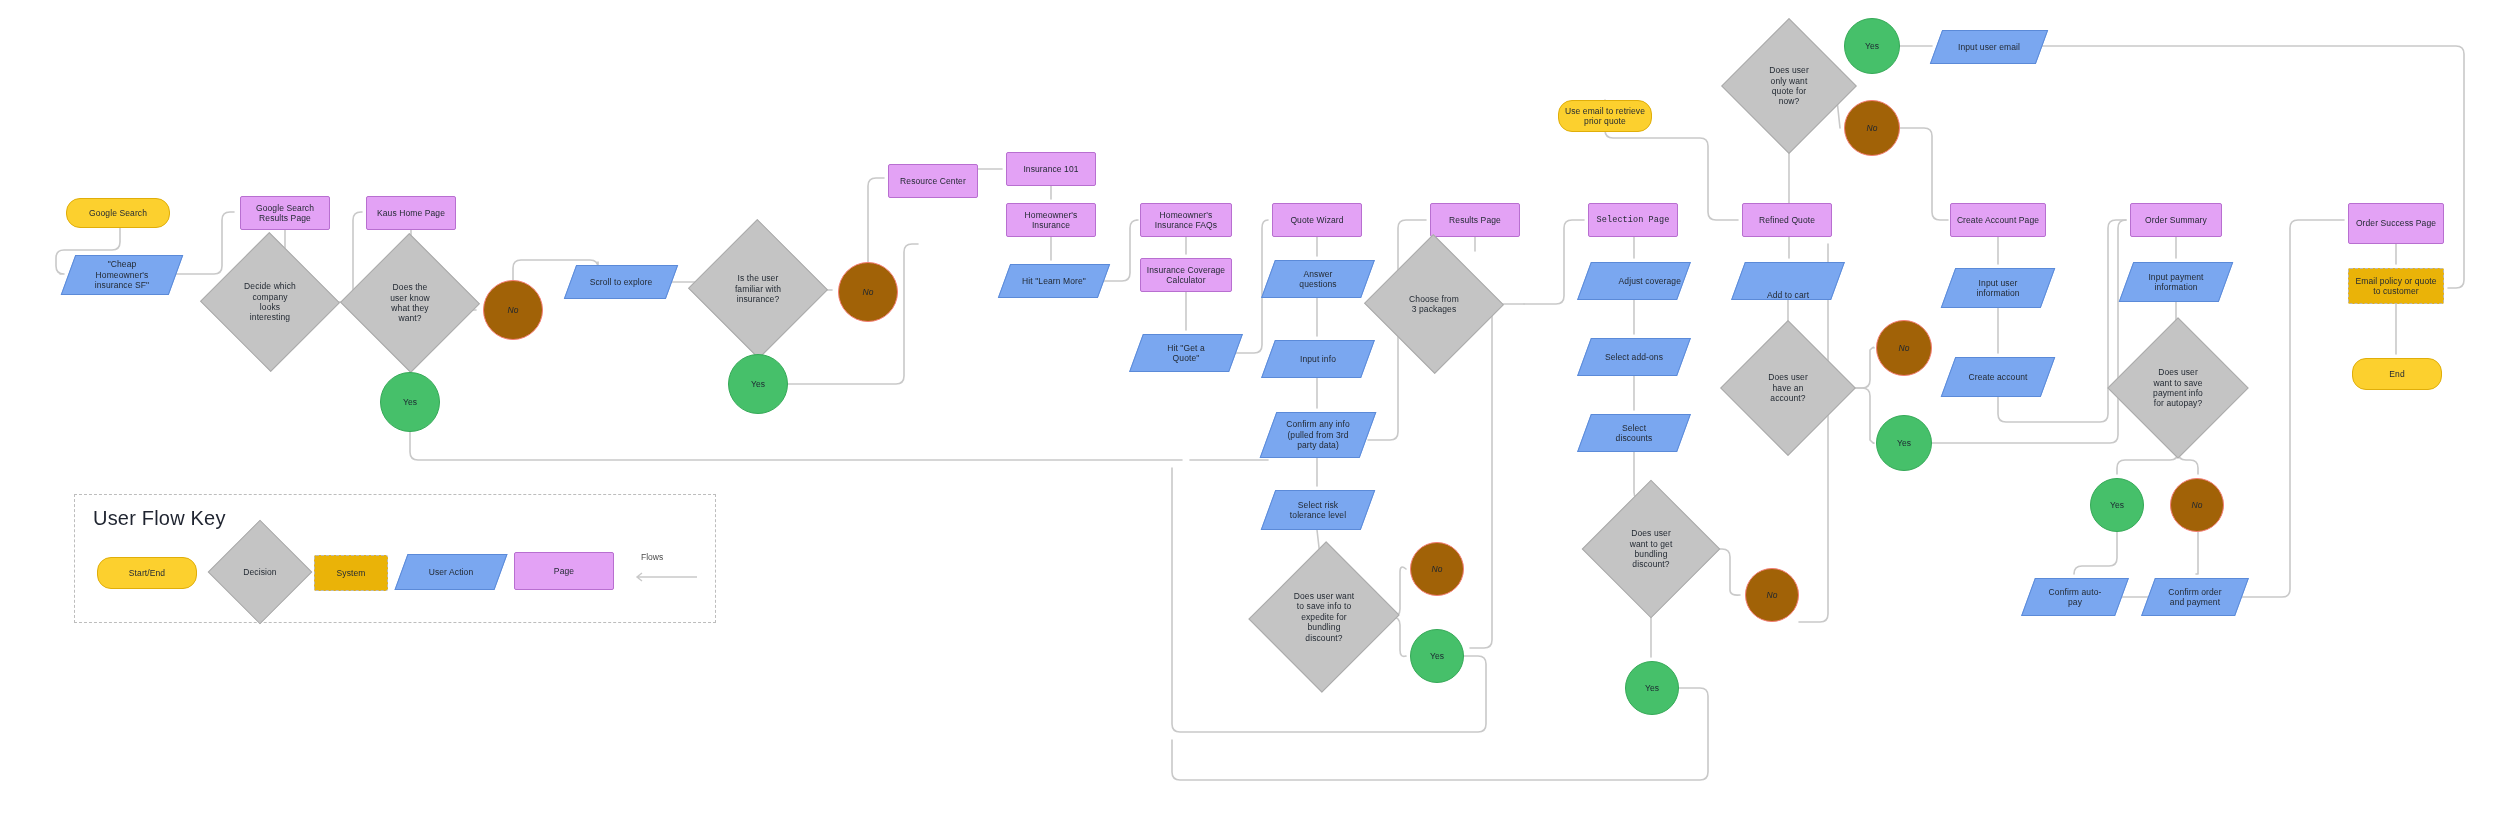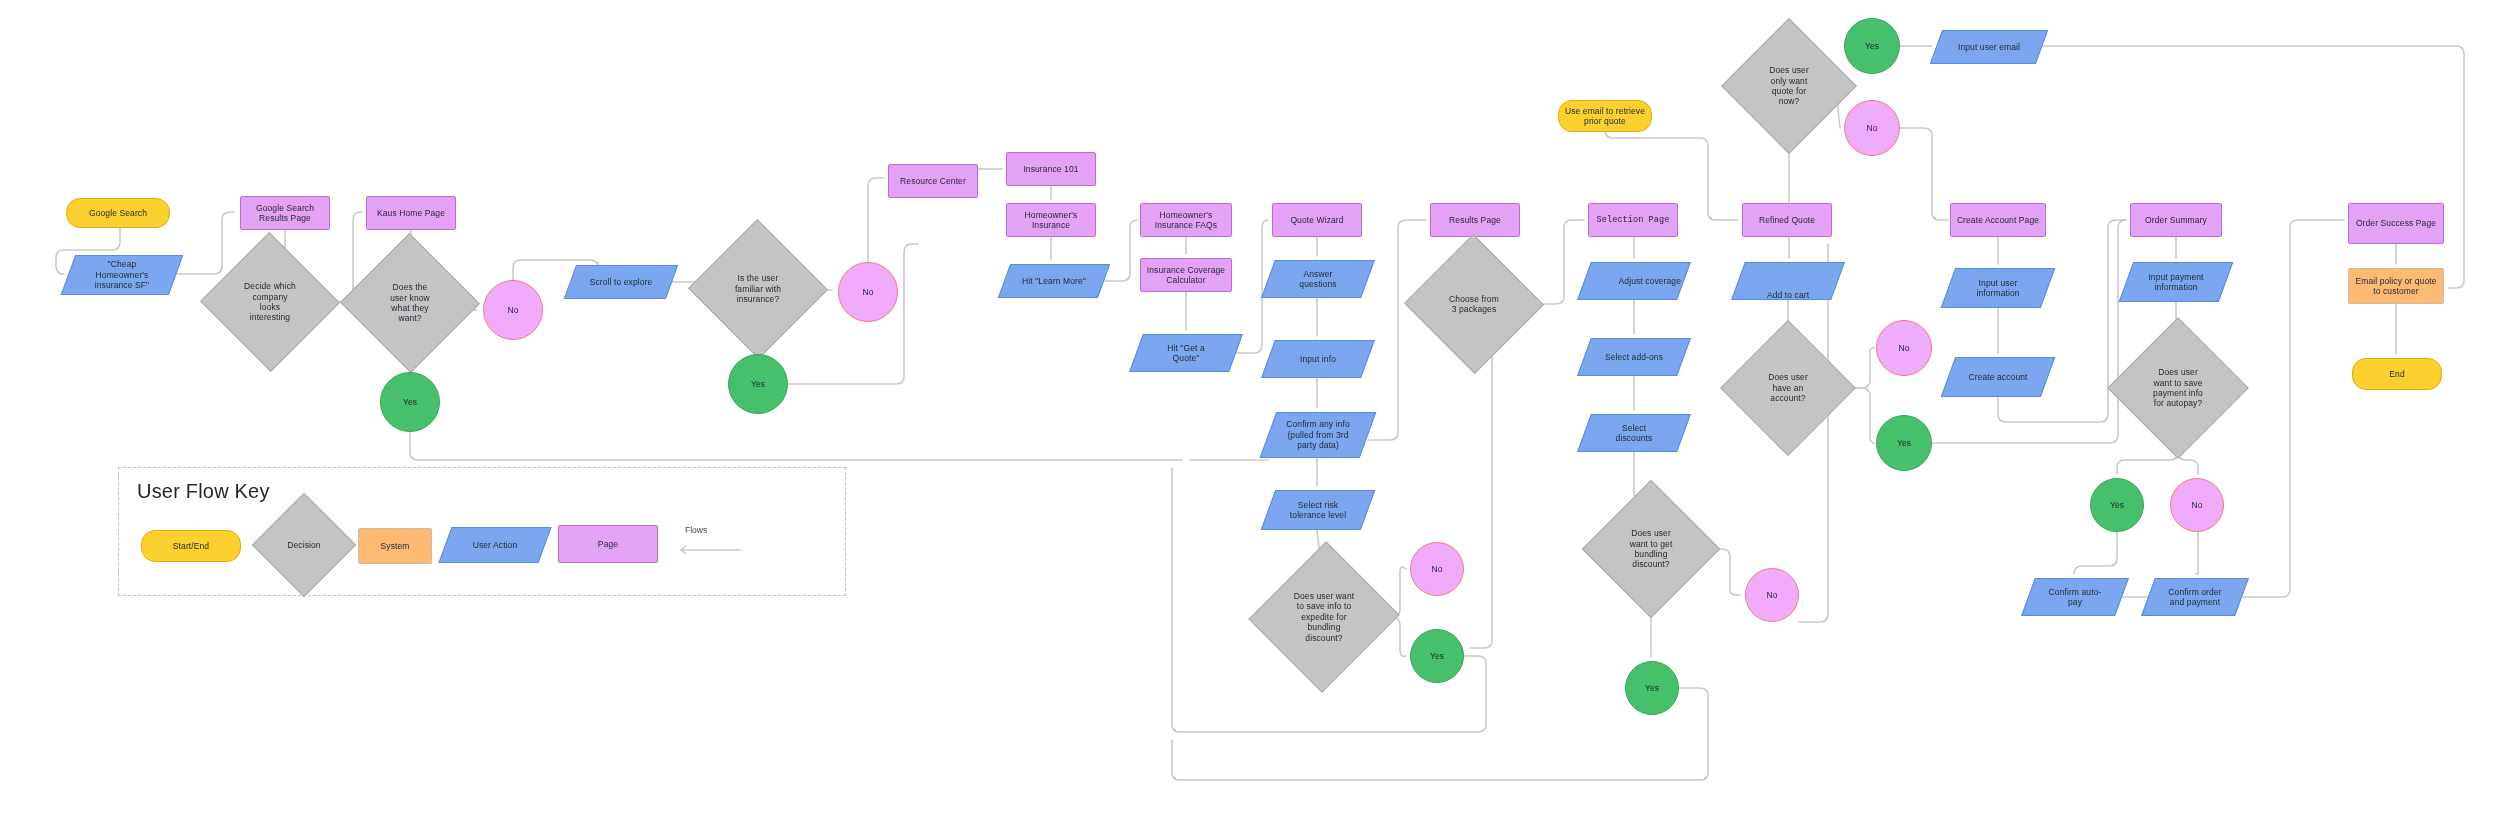--- a/index.html
+++ b/index.html
@@ -84,34 +84,35 @@
   .n-action .shape{
     position:absolute;
     left:0; top:0; right:0; bottom:0;
     background:#7aa7f0;
     border:1px solid #5b8ad8;
     transform:skewX(-20deg);
     z-index:1;
   }
   
   .n-system{
-    background:#fdba74;
+    background:#eab308;
     border:1px dashed #b9b9b9;
     border-radius:2px;
   }
   
   .n-yes{
     background:#46c06a;
     border:1px solid #35a957;
     border-radius:50%;
   }
   .n-no{
-    background:#f0abfc;
+    background:#a16207;
     border:1px solid #f47d74;
     border-radius:50%;
+    font-style:italic;
   }
   .n-yes .lbl,.n-no .lbl{color:#1c2530;}
 
   
   #legend{
     position:absolute;
     border:1px dashed #bdbdbd;
     background:#ffffff;
     box-sizing:border-box;
     z-index:5;
@@ -329,21 +330,21 @@
       </div>
       <div class="node n-no" style="left: 1410px; top: 542px; width: 54px; height: 54px;">
         <span class="lbl">No</span>
       </div>
       <div class="node n-yes" style="left: 1410px; top: 629px; width: 54px; height: 54px;">
         <span class="lbl">Yes</span>
       </div>
       <div class="node n-page" style="left: 1430px; top: 203px; width: 90px; height: 34px;">
         <span class="lbl">Results Page</span>
       </div>
-      <div class="node n-decision" style="left: 1424px; top: 255px; width: 100px; height: 98px;">
+      <div class="node n-decision" style="left: 1384px; top: 255px; width: 100px; height: 98px;">
         <div class="shape"></div>
         <span class="lbl">Choose from
 3 packages</span>
       </div>
       <div class="node n-page" style="left: 1588px; top: 203px; width: 90px; height: 34px; font-family: Liberation Mono, monospace;">
         <span class="lbl">Selection Page</span>
       </div>
       <div class="node n-action" style="left: 1584px; top: 262px; width: 100px; height: 38px; justify-content: flex-end;">
         <div class="shape"></div>
         <span class="lbl">Adjust coverage</span>
@@ -458,21 +459,21 @@
       </div>
       <div class="node n-system" style="left: 2348px; top: 268px; width: 96px; height: 36px;">
         <span class="lbl">Email policy or quote
 to customer</span>
       </div>
       <div class="node n-startend" style="left: 2352px; top: 358px; width: 90px; height: 32px;">
         <span class="lbl">End</span>
       </div>
     </div>
 
-  <div id="legend" style="left: 74px; top: 467px; width: 728px; height: 129px; margin-left: 44px;">
+  <div id="legend" style="left: 74px; top: 494px; width: 642px; height: 129px;">
     <div class="legend-title">User Flow Key</div>
     <div id="legend-items">
         <div class="lg-item node n-startend" style="position: absolute; left: 22px; top: 62px; width: 100px; height: 32px;">
           <span class="lbl">Start/End</span>
         </div>
         <div class="lg-item node n-decision" style="position: absolute; left: 148px; top: 40px; width: 74px; height: 74px;">
           <div class="shape"></div>
           <span class="lbl">Decision</span>
         </div>
         <div class="lg-item node n-system" style="position: absolute; left: 239px; top: 60px; width: 74px; height: 36px;">

